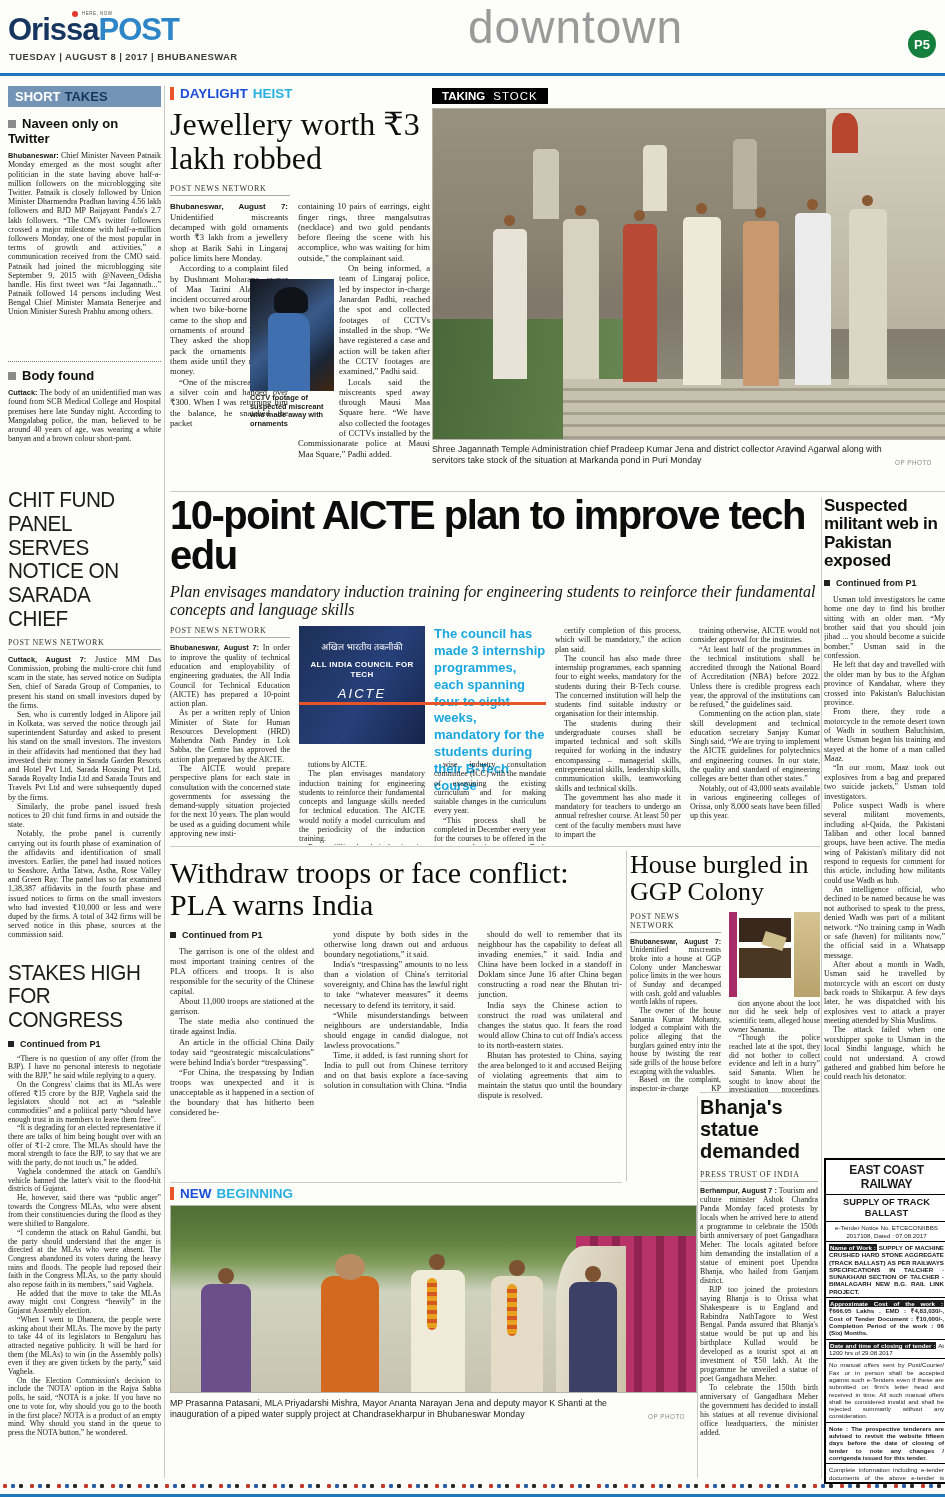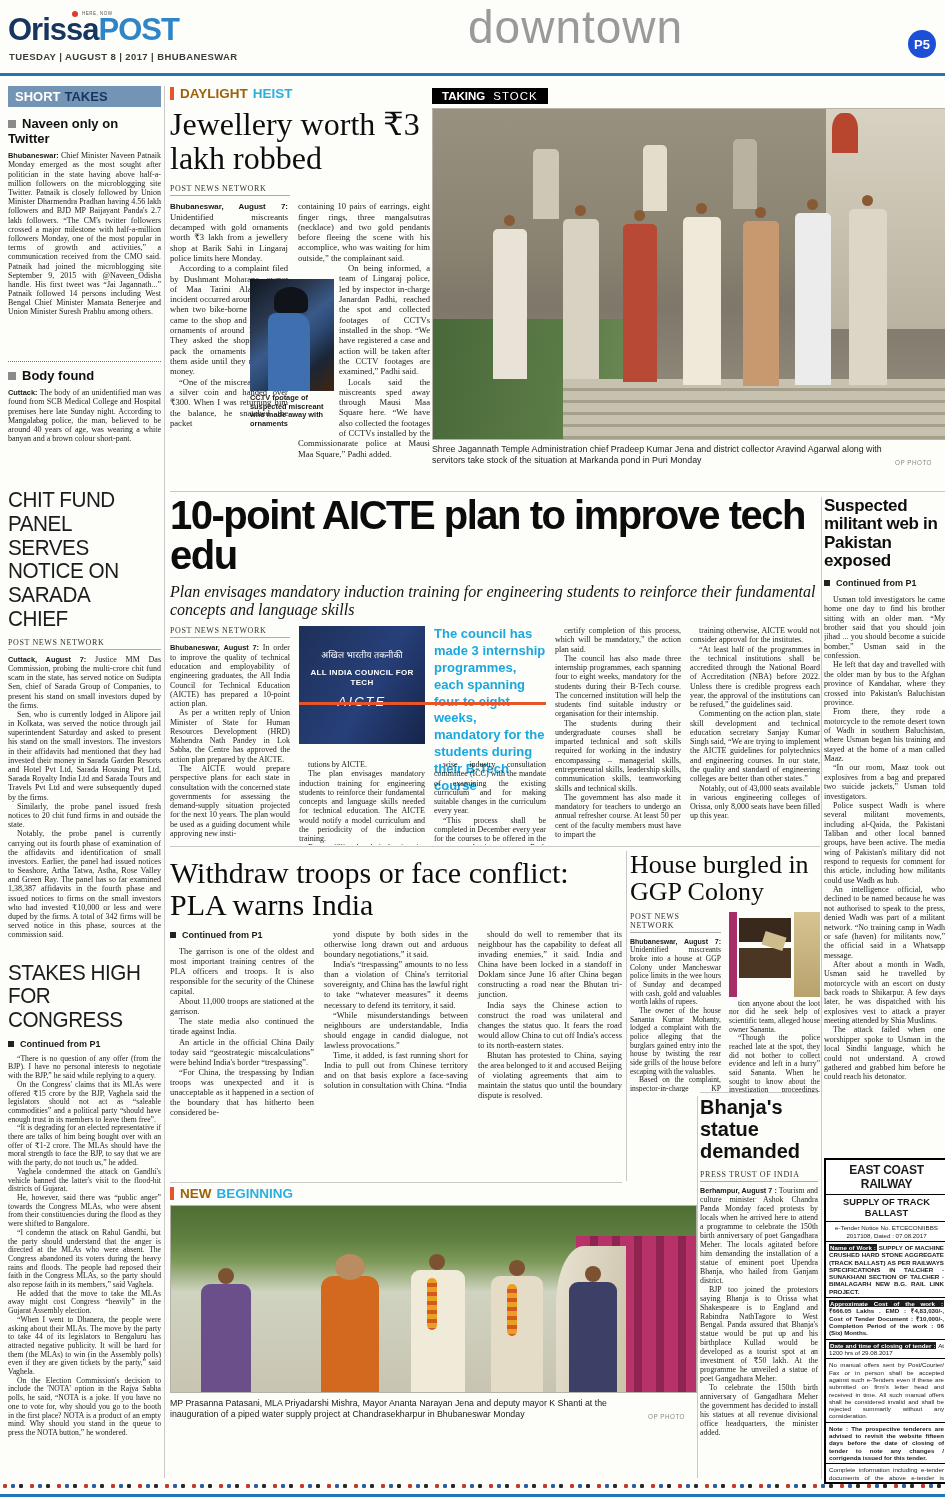--- a/index.html
+++ b/index.html
@@ -9,34 +9,34 @@
   .brand{position:absolute;left:8px;top:14px;font-family:"Liberation Sans","DejaVu Sans",sans-serif;
          font-weight:bold;font-size:31px;letter-spacing:-1px;line-height:1;}
   .brand .o1{color:#17365f;} .brand .o2{color:#2e86c8;}
   .brand-dot{position:absolute;left:72px;top:11px;width:6px;height:6px;border-radius:50%;background:#e0392e;}
   .brand-tag{position:absolute;left:82px;top:11px;font-family:"Liberation Sans",sans-serif;font-size:4.5px;
              letter-spacing:.5px;color:#555;}
   .dateline{position:absolute;left:9px;top:51px;font-family:"Liberation Sans",sans-serif;font-size:9.5px;
             font-weight:bold;color:#3c3c3c;letter-spacing:.4px;}
   .downtown{position:absolute;left:468px;top:4px;font-family:"Liberation Sans","DejaVu Sans",sans-serif;
             font-size:46px;color:#9a9a9a;letter-spacing:1px;line-height:1;}
-  .p5{position:absolute;right:9px;top:30px;width:28px;height:28px;border-radius:50%;background:#1d4ed8;
+  .p5{position:absolute;right:9px;top:30px;width:28px;height:28px;border-radius:50%;background:#15803d;
       color:#fff;font-family:"Liberation Sans",sans-serif;font-weight:bold;font-size:13px;display:flex;
       align-items:center;justify-content:center;}
   .header-rule{position:absolute;left:0;top:73px;width:945px;height:3px;background:#1f77b9;}
   
   .byline{font-size:8px;letter-spacing:.6px;color:#333;border-bottom:1px solid #aaa;padding-bottom:2px;margin:0 0 5px;}
   .bodytext p{margin:0;text-align:justify;text-indent:9px;}
   .bodytext p.fp{text-indent:0;}
   .lead{font-family:"Liberation Sans",sans-serif;font-size:.92em;}
   .cont{font-family:"Liberation Sans",sans-serif;font-weight:bold;font-size:9px;margin:0 0 6px;}
   .cont .sq{display:inline-block;width:6px;height:6px;background:#222;margin-right:6px;}
   .kicker{display:flex;align-items:center;font-family:"Liberation Sans",sans-serif;font-weight:bold;font-size:13.5px;}
   .kicker .bar{width:4px;height:13px;background:#e8542a;margin-right:6px;}
-  .kicker .k1{color:#a16207;margin-right:5px;} .kicker .k2{color:#29b0e0;}
+  .kicker .k1{color:#1d4ed8;margin-right:5px;} .kicker .k2{color:#29b0e0;}
   .serif-head{font-family:"Liberation Serif","DejaVu Serif",serif;color:#0d0d0d;line-height:1.05;margin:0;font-weight:500;}
   .caption{font-family:"Liberation Sans",sans-serif;font-size:8.8px;color:#222;line-height:1.25;text-align:left;}
   .credit{font-family:"Liberation Sans",sans-serif;font-size:6.3px;color:#888;letter-spacing:.5px;}
   .hairline{position:absolute;background:#c9c9c9;}
   
   .leftcol{position:absolute;left:8px;top:86px;width:153px;height:1393px;overflow:hidden;}
   .st-bar{background:#7494b5;padding:3px 7px;font-family:"Liberation Sans",sans-serif;font-weight:bold;
           font-size:13px;margin-bottom:9px;}
   .st-bar .w{color:#fff;margin-right:4px;} .st-bar .n{color:#17365f;}
   .item-head{font-family:"Liberation Sans",sans-serif;font-weight:bold;font-size:13px;color:#111;margin:4px 0 5px;}
@@ -78,21 +78,21 @@
   
   .aicte{position:absolute;left:170px;top:495px;width:650px;height:350px;overflow:hidden;}
   .aicte-head{font-family:"Liberation Sans","DejaVu Sans",sans-serif;font-weight:bold;font-size:40px;
               letter-spacing:-1.5px;line-height:1;margin:0;color:#0c0c0c;}
   .aicte-sub{font-size:16px;font-style:italic;color:#141414;margin:8px 0 7px;}
   .cols5{display:flex;gap:9px;font-size:8px;line-height:1.16;}
   .ac1{width:120px;} .ac2{width:126px;} .ac3{width:112px;} .ac4{width:126px;} .ac5{width:130px;}
   .aicte-img{width:126px;height:118px;background:linear-gradient(120deg,#1d3058 0%,#27407a 55%,#16244a 100%);
              color:#fff;position:relative;overflow:hidden;text-align:center;
              font-family:"Liberation Sans",sans-serif;}
-  .aicte-img .l1{margin-top:24px;font-size:9px;}
+  .aicte-img .l1{margin-top:16px;font-size:9px;}
   .aicte-img .l2{font-size:8px;font-weight:bold;margin-top:8px;letter-spacing:.3px;}
   .aicte-img .l3{font-size:13px;font-style:italic;margin-top:7px;letter-spacing:2px;}
   .pullquote{font-family:"Liberation Sans",sans-serif;font-weight:bold;font-size:13px;line-height:1.3;
              color:#1aa7e0;height:118px;}
   .after-rule{margin-top:16px;}
   .aicte-redrule{position:absolute;left:129px;top:207px;width:247px;height:3px;background:#e8542a;}
   
   .militant{position:absolute;left:824px;top:497px;width:121px;height:658px;overflow:hidden;
             font-size:8px;line-height:1.17;}
   .mil-head{font-family:"Liberation Sans",sans-serif;font-weight:bold;font-size:17px;line-height:1.08;

